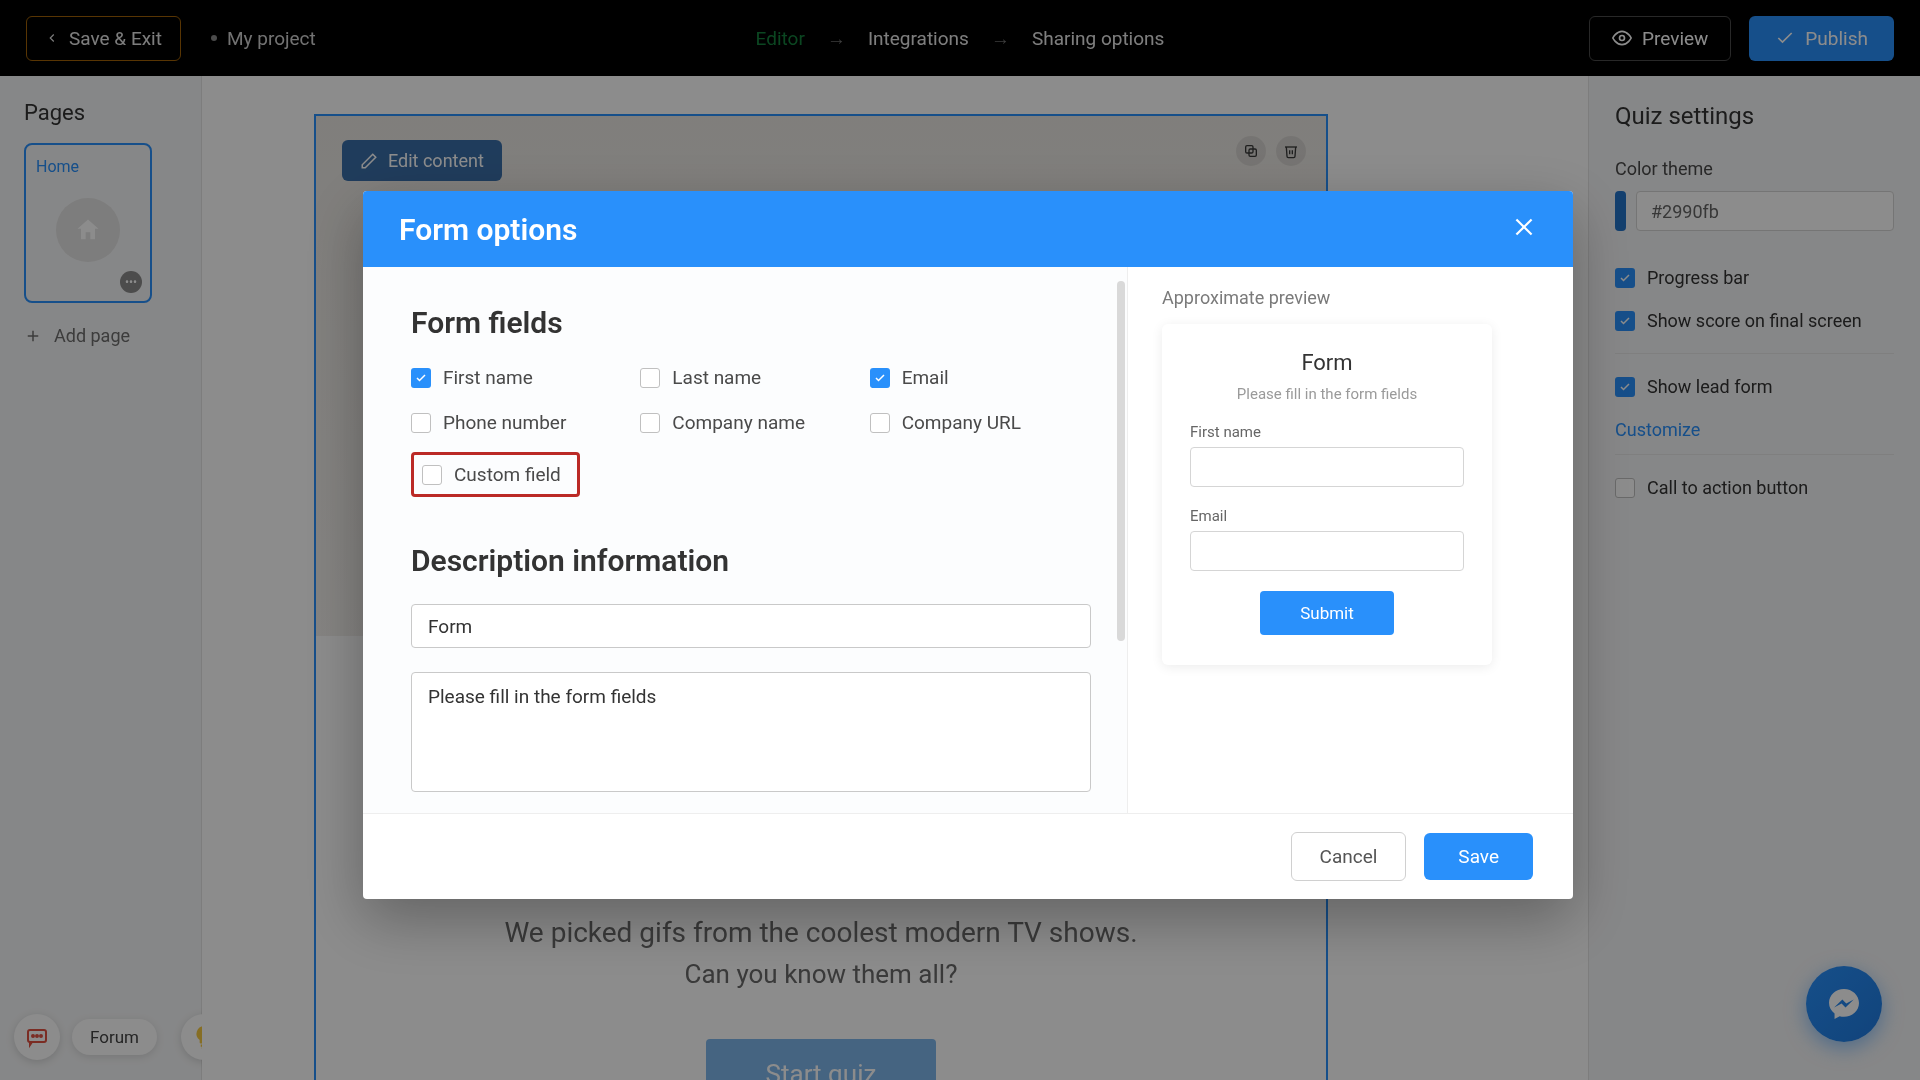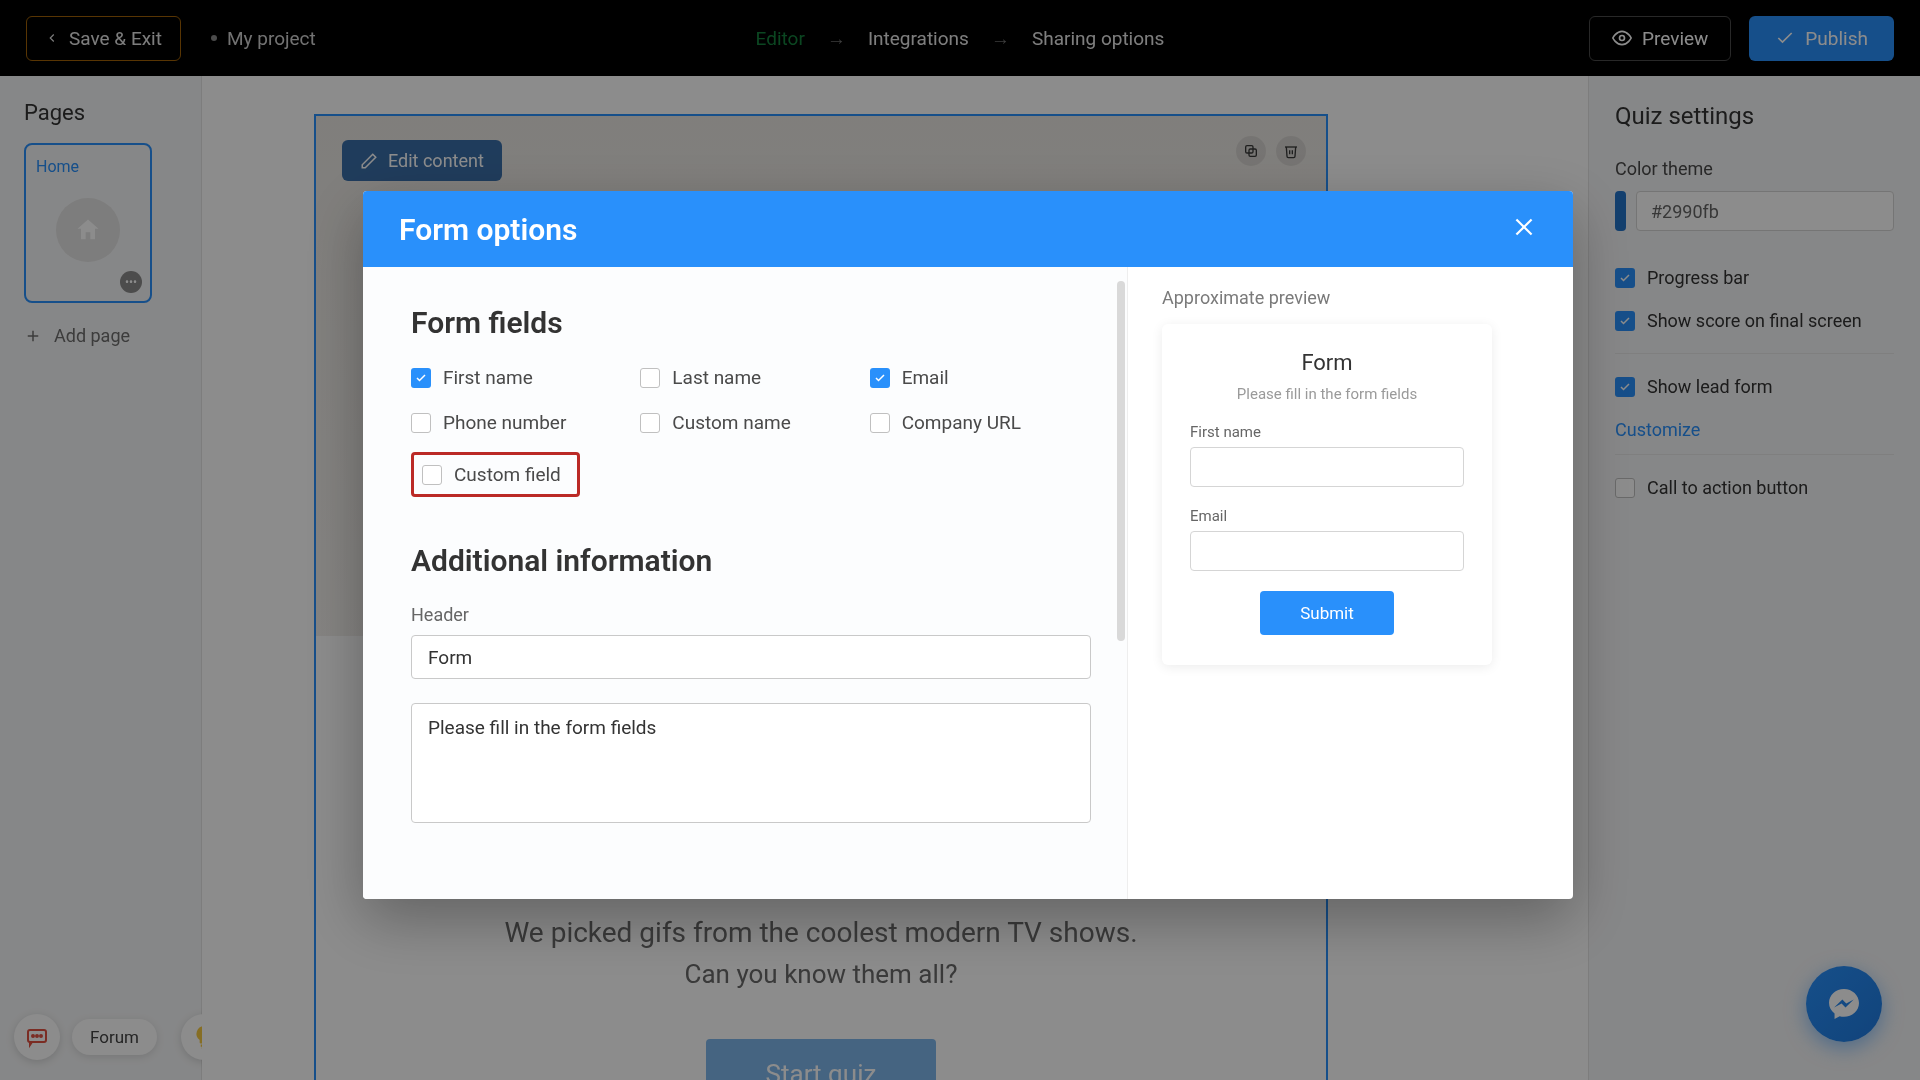--- a/index.html
+++ b/index.html
@@ -296,35 +296,34 @@
                 </svg>
               </span>
             <span>Email</span>
           </label>
           <label class="field-chk">
             <span class="chk empty"></span>
             <span>Phone number</span>
           </label>
           <label class="field-chk">
             <span class="chk empty"></span>
-            <span>Custom name</span>
+            <span>Company name</span>
           </label>
           <label class="field-chk">
             <span class="chk empty"></span>
             <span>Company URL</span>
           </label>
         </div>
         <div class="custom-field-box">
           <span class="chk empty"></span>
           <span style="font-size:19px;color:#4a4a4a;">Custom field</span>
         </div>
 
-        <h2 class="addinfo-title">Additional information</h2>
-
-        <div class="form-label">Header</div>
+        <h2 class="addinfo-title">Description information</h2>
+
         <input class="text-input" value="Form" style="">
 
         <textarea class="textarea" style="">Please fill in the form fields</textarea>
 
         <div class="scroll-track"></div>
       </div>
 
       <div class="modal-right">
         <div class="approx-title">Approximate preview</div>
         <div class="preview-card">
@@ -332,20 +331,24 @@
           <div class="pv-desc">Please fill in the form fields</div>
           <div class="pv-field-label">First name</div>
           <div class="pv-input"></div>
           <div class="pv-field-label">Email</div>
           <div class="pv-input"></div>
           <button class="pv-submit">Submit</button>
         </div>
       </div>
     </div>
 
+    <div class="modal-footer">
+      <button class="btn-cancel">Cancel</button>
+      <button class="btn-save">Save</button>
+    </div>
   </div>
 </div>
 
 <div class="messenger">
   <svg viewBox="0 0 24 24">
       <path d="M12 2C6.5 2 2 6.1 2 11.2c0 2.9 1.4 5.4 3.7 7.1V22l3.4-1.9c.9.2 1.9.4 2.9.4 5.5 0 10-4.1 10-9.2S17.5 2 12 2zm1 12.3l-2.6-2.7-5 2.7L10.9 9l2.6 2.7 5-2.7L13 14.3z"></path>
     </svg>
 </div>
 
 </body></html>

